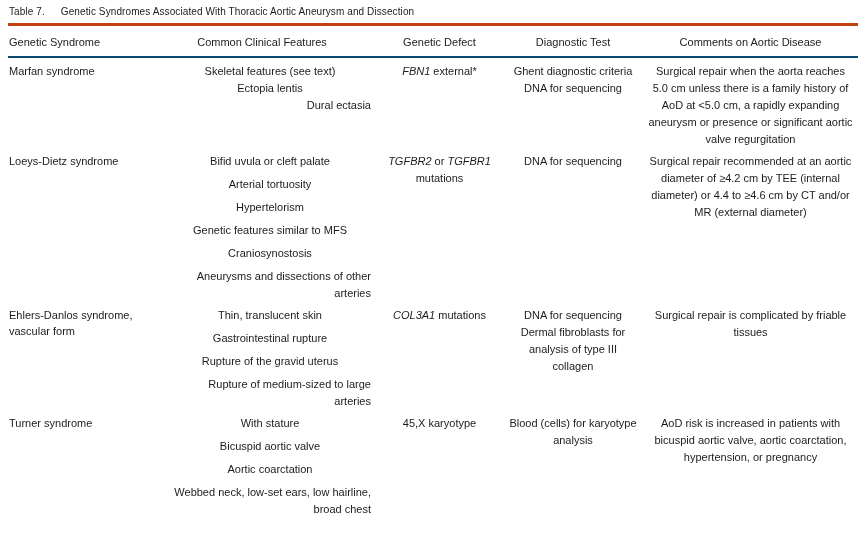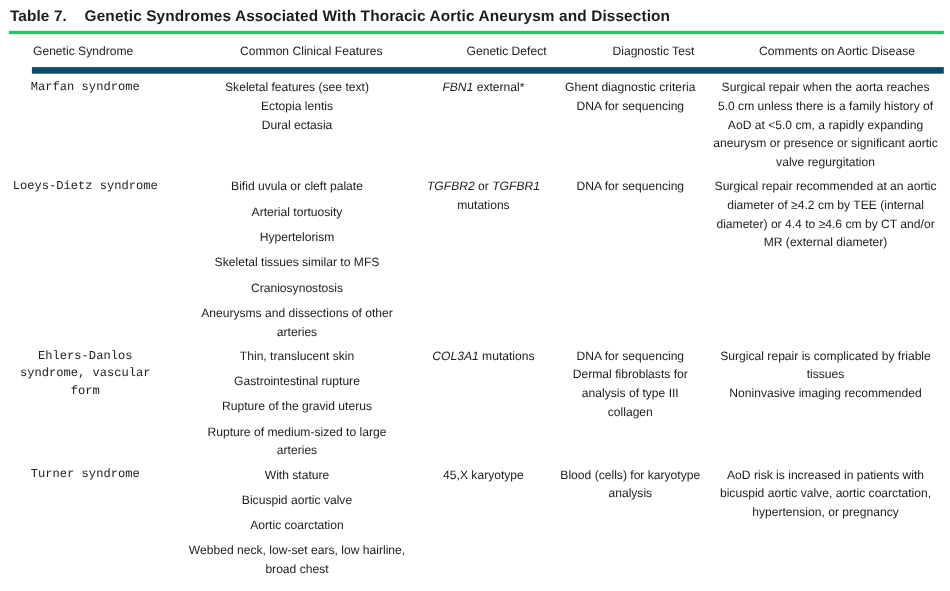--- a/index.html
+++ b/index.html
@@ -2,32 +2,32 @@
 <html><head>
 <meta charset="utf-8">
 <style>
   html,body{margin:0;padding:0;}
   body{
     width:864px;height:537px;overflow:hidden;background:#ffffff;
     font-family:"Liberation Sans",sans-serif;color:#1c1c1c;
   }
   .page{padding:0 6px 0 8px;}
   .title{
-    font-size:14px;font-weight:700;letter-spacing:.1px;
-    padding:6px 0 6px 1px;border-bottom:3px solid #22c55e;
+    font-size:10px;font-weight:400;letter-spacing:.1px;
+    padding:6px 0 6px 1px;border-bottom:3px solid #c2410c;
   }
   .title-num{margin-right:16px;}
   .grid{display:grid;grid-template-columns:140px 228px 127px 140px 1fr;}
-  .header{border-bottom:6px solid #0c4a6e;margin-left:21px;}
+  .header{border-bottom:2px solid #0c4a6e;}
   .hdr{font-size:11px;text-align:center;padding:10px 2px 8px;}
   .hdr.c1{text-align:left;padding-left:1px;}
   .cell{font-size:11px;line-height:17px;text-align:center;padding:5px 5px 0;}
-  .cell.syndrome{text-align:center;line-height:16px;padding-left:1px;padding-right:2px;font-family:Liberation Mono, monospace;}
+  .cell.syndrome{text-align:left;line-height:16px;padding-left:1px;padding-right:2px;}
   .row .feature{margin-bottom:6px;margin-left:16px;}
-  .row .feature:last-child{margin-bottom:0;}
+  .row .feature:last-child{margin-bottom:0;text-align:right;}
   .row-0 .feature{margin-bottom:0;}
   .row-0{min-height:90px;}
   .row-1{min-height:154px;}
   .row-2{min-height:108px;}
   .gene{font-style:italic;}
 </style>
 </head>
 <body>
 
 <div class="page">
@@ -59,21 +59,21 @@
         <div class="cell comments">
           <div class="comment">Surgical repair when the aorta reaches 5.0 cm unless there is a family history of AoD at &lt;5.0 cm, a rapidly expanding aneurysm or presence or significant aortic valve regurgitation</div>
         </div>
       </div>
       <div class="grid row row-1">
         <div class="cell syndrome">Loeys-Dietz syndrome</div>
         <div class="cell features">
           <div class="feature">Bifid uvula or cleft palate</div>
           <div class="feature">Arterial tortuosity</div>
           <div class="feature">Hypertelorism</div>
-          <div class="feature">Skeletal tissues similar to MFS</div>
+          <div class="feature">Genetic features similar to MFS</div>
           <div class="feature">Craniosynostosis</div>
           <div class="feature">Aneurysms and dissections of other arteries</div>
         </div>
         <div class="cell defect"><span class="gene">TGFBR2</span><span> or </span><span class="gene">TGFBR1</span><span> mutations</span></div>
         <div class="cell tests">
           <div class="test">DNA for sequencing</div>
         </div>
         <div class="cell comments">
           <div class="comment">Surgical repair recommended at an aortic diameter of ≥4.2 cm by TEE (internal diameter) or 4.4 to ≥4.6 cm by CT and/or MR (external diameter)</div>
         </div>
@@ -86,21 +86,20 @@
           <div class="feature">Rupture of the gravid uterus</div>
           <div class="feature">Rupture of medium-sized to large arteries</div>
         </div>
         <div class="cell defect"><span class="gene">COL3A1</span><span> mutations</span></div>
         <div class="cell tests">
           <div class="test">DNA for sequencing</div>
           <div class="test">Dermal fibroblasts for analysis of type III collagen</div>
         </div>
         <div class="cell comments">
           <div class="comment">Surgical repair is complicated by friable tissues</div>
-          <div class="comment">Noninvasive imaging recommended</div>
         </div>
       </div>
       <div class="grid row row-3">
         <div class="cell syndrome">Turner syndrome</div>
         <div class="cell features">
           <div class="feature">With stature</div>
           <div class="feature">Bicuspid aortic valve</div>
           <div class="feature">Aortic coarctation</div>
           <div class="feature">Webbed neck, low-set ears, low hairline, broad chest</div>
         </div>

